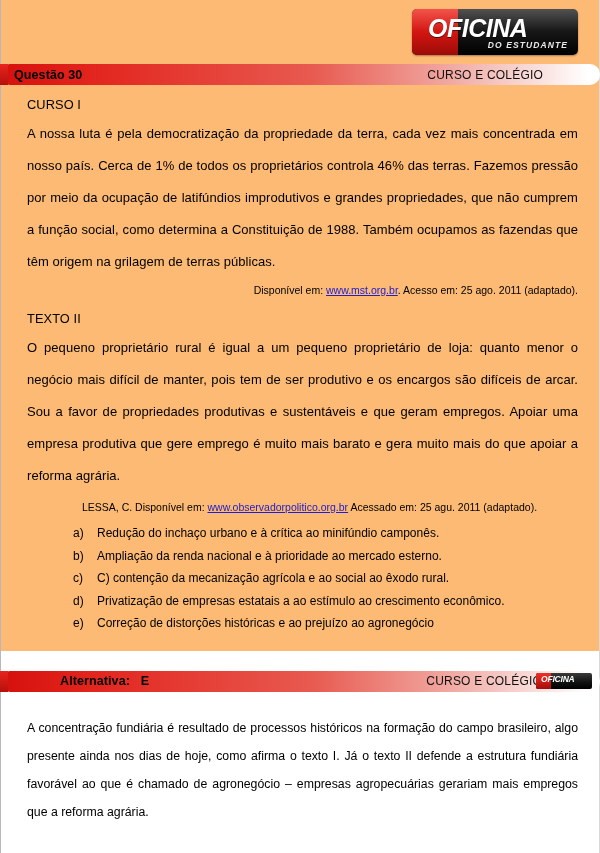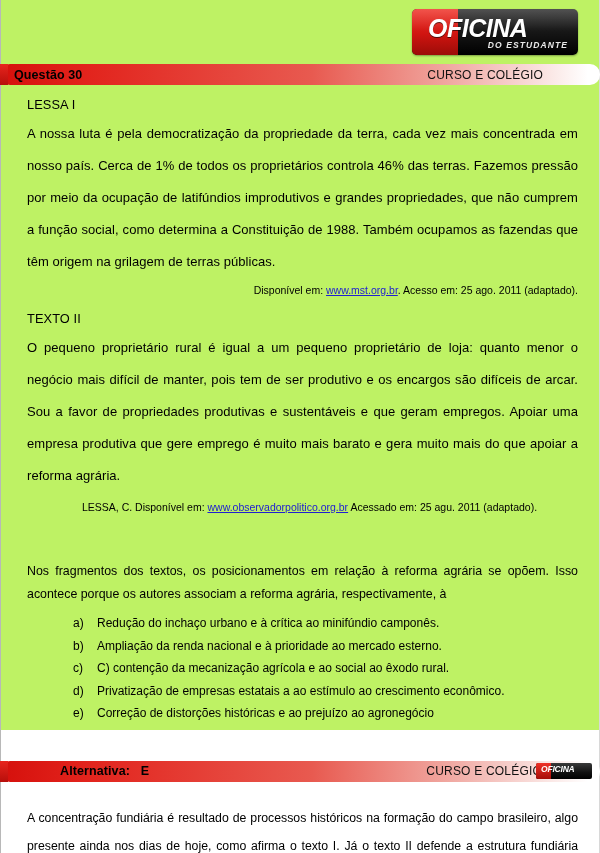--- a/index.html
+++ b/index.html
@@ -14,22 +14,22 @@
     font-family: "Liberation Sans", sans-serif;
     color: #000000;
     position: relative;
     overflow: hidden;
   }
 
   
   .page {
     position: relative;
     width: 600px;
-    height: 730px;
-    background: #bef264;
+    height: 651px;
+    background: #fdba74;
   }
   .page-border-left {
     position: absolute;
     left: 0; top: 0;
     width: 1px; height: 853px;
     background: #b8b8b8;
   }
   .page-border-right {
     position: absolute;
     right: 0; top: 0;
@@ -242,35 +242,32 @@
   </div>
 
   <div class="bar">
     <div class="bar-left-cap"></div>
     <div class="bar-title">Questão 30</div>
     <div class="bar-right no-badge">CURSO E COLÉGIO</div>
   </div>
 
   <div class="content">
 
-    <div class="section-label">LESSA I</div>
+    <div class="section-label">CURSO I</div>
     <p class="body-text">A nossa luta é pela democratização da propriedade da terra, cada vez mais concentrada em nosso país. Cerca de 1% de todos os proprietários controla 46% das terras. Fazemos pressão por meio da ocupação de latifúndios improdutivos e grandes propriedades, que não cumprem a função social, como determina a Constituição de 1988. Também ocupamos as fazendas que têm origem na grilagem de terras públicas.</p>
     <p class="source right-align">
       <span>Disponível em: </span><a class="link" href="#">www.mst.org.br</a><span>. Acesso em: 25 ago. 2011 (adaptado).</span>
     </p>
 
     <div class="section-label">TEXTO II</div>
     <p class="body-text">O pequeno proprietário rural é igual a um pequeno proprietário de loja: quanto menor o negócio mais difícil de manter, pois tem de ser produtivo e os encargos são difíceis de arcar. Sou a favor de propriedades produtivas e sustentáveis e que geram empregos. Apoiar uma empresa produtiva que gere emprego é muito mais barato e gera muito mais do que apoiar a reforma agrária.</p>
     <p class="source indent">
       <span>LESSA, C. Disponível em: </span><a class="link" href="#">www.observadorpolitico.org.br</a><span> Acessado em: 25 agu. 2011 (adaptado).</span>
     </p>
 
-    <div class="stem-wrap">
-      <p class="stem">Nos fragmentos dos textos, os posicionamentos em relação à reforma agrária se opõem. Isso acontece porque os autores associam a reforma agrária, respectivamente, à</p>
-    </div>
 
     <ol class="options" id="options-list">
         <li>
           <span class="marker">a)</span>
           <span>Redução do inchaço urbano e à crítica ao minifúndio camponês.</span>
         </li>
         <li>
           <span class="marker">b)</span>
           <span>Ampliação da renda nacional e à prioridade ao mercado esterno.</span>
         </li>

